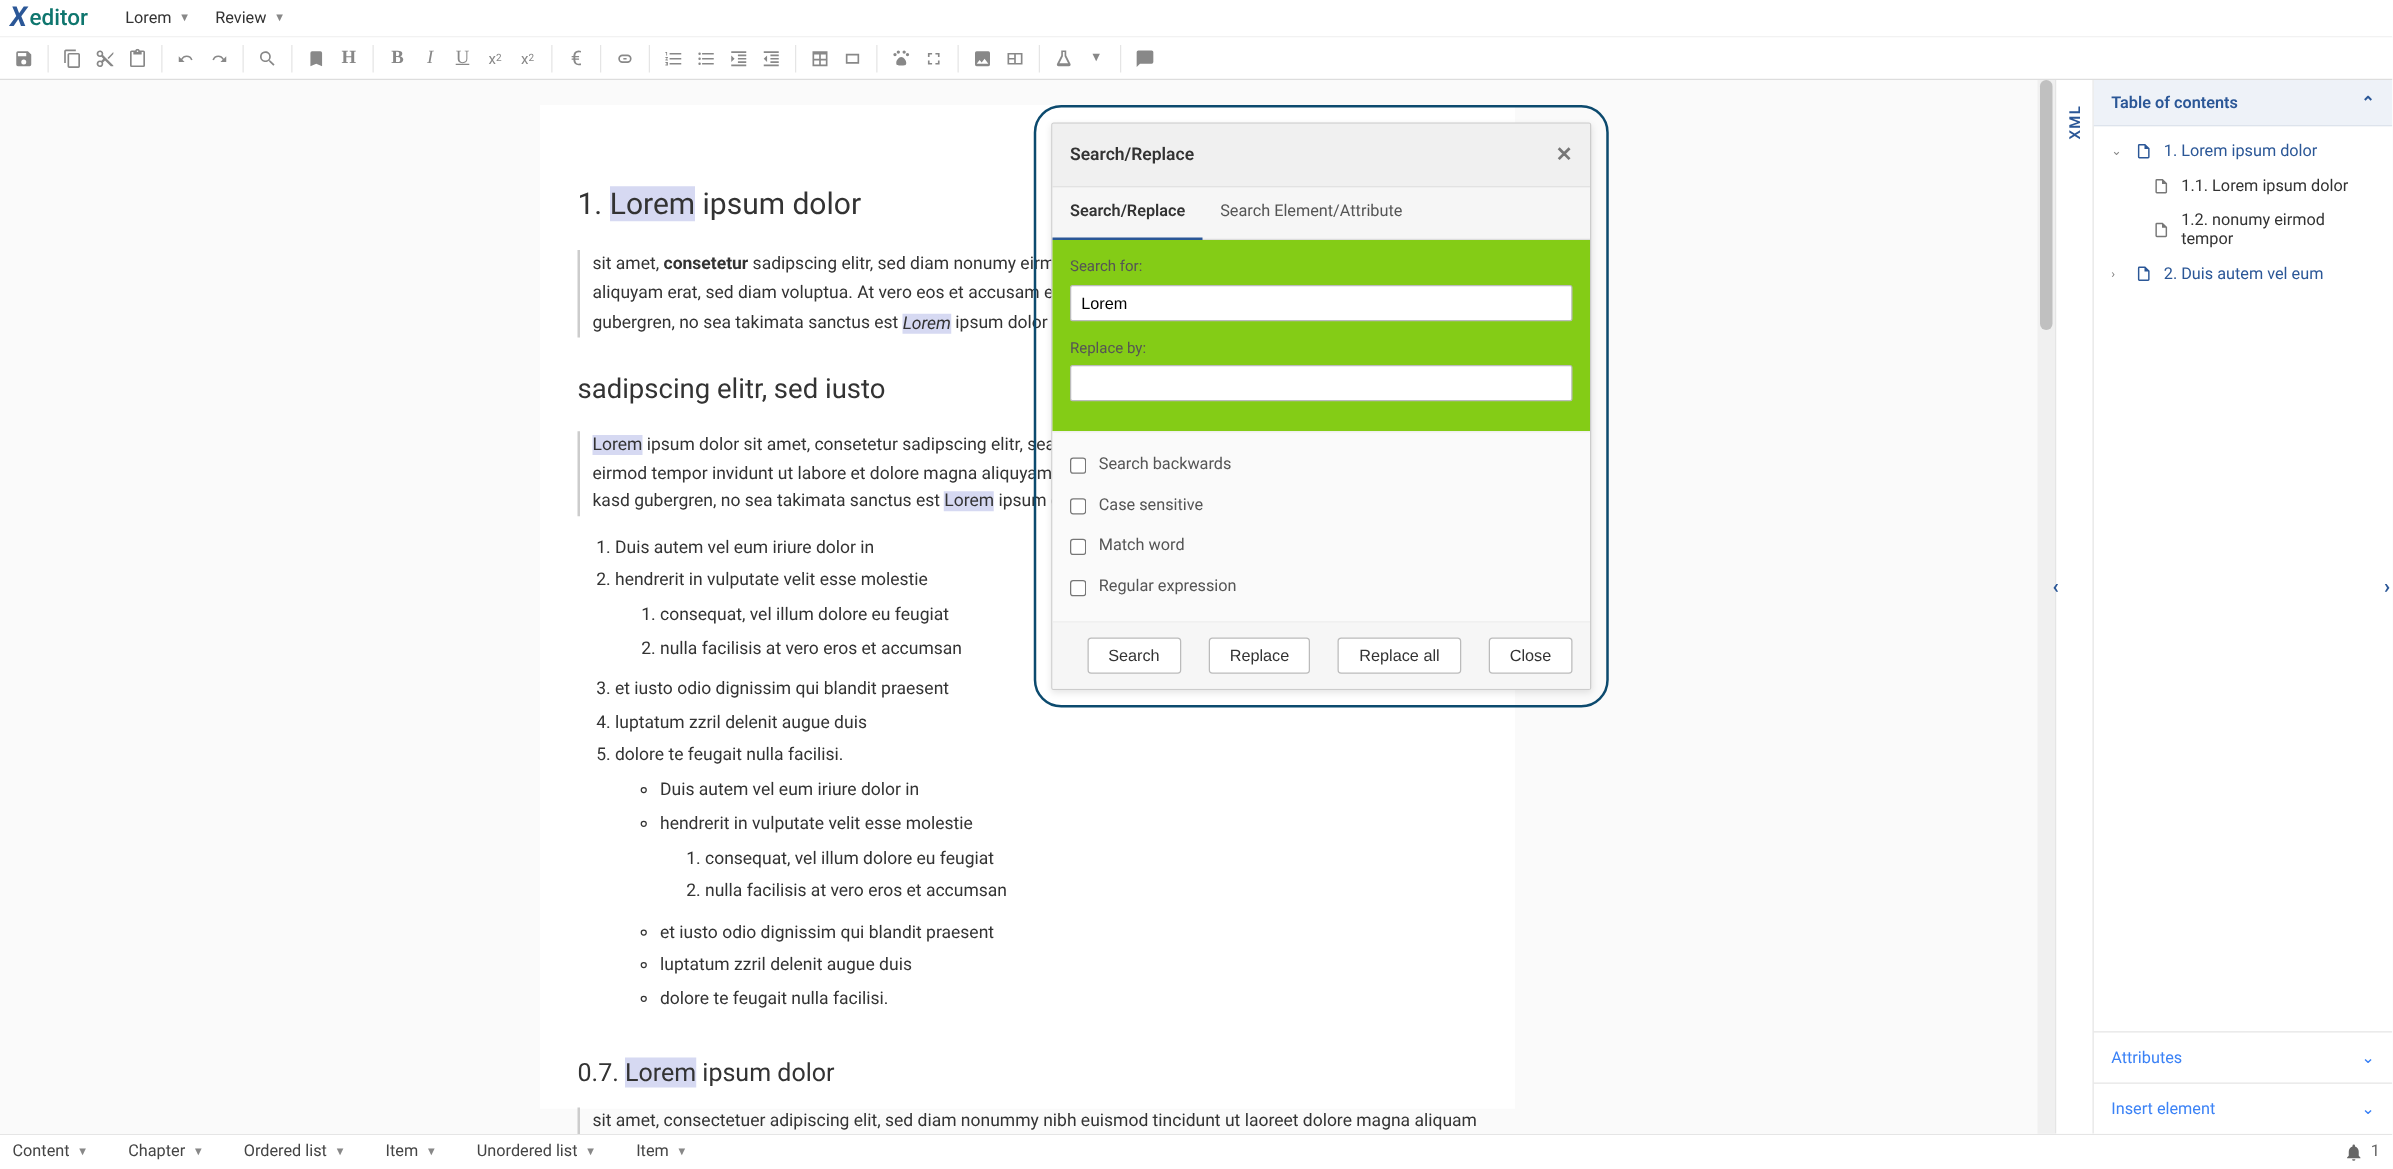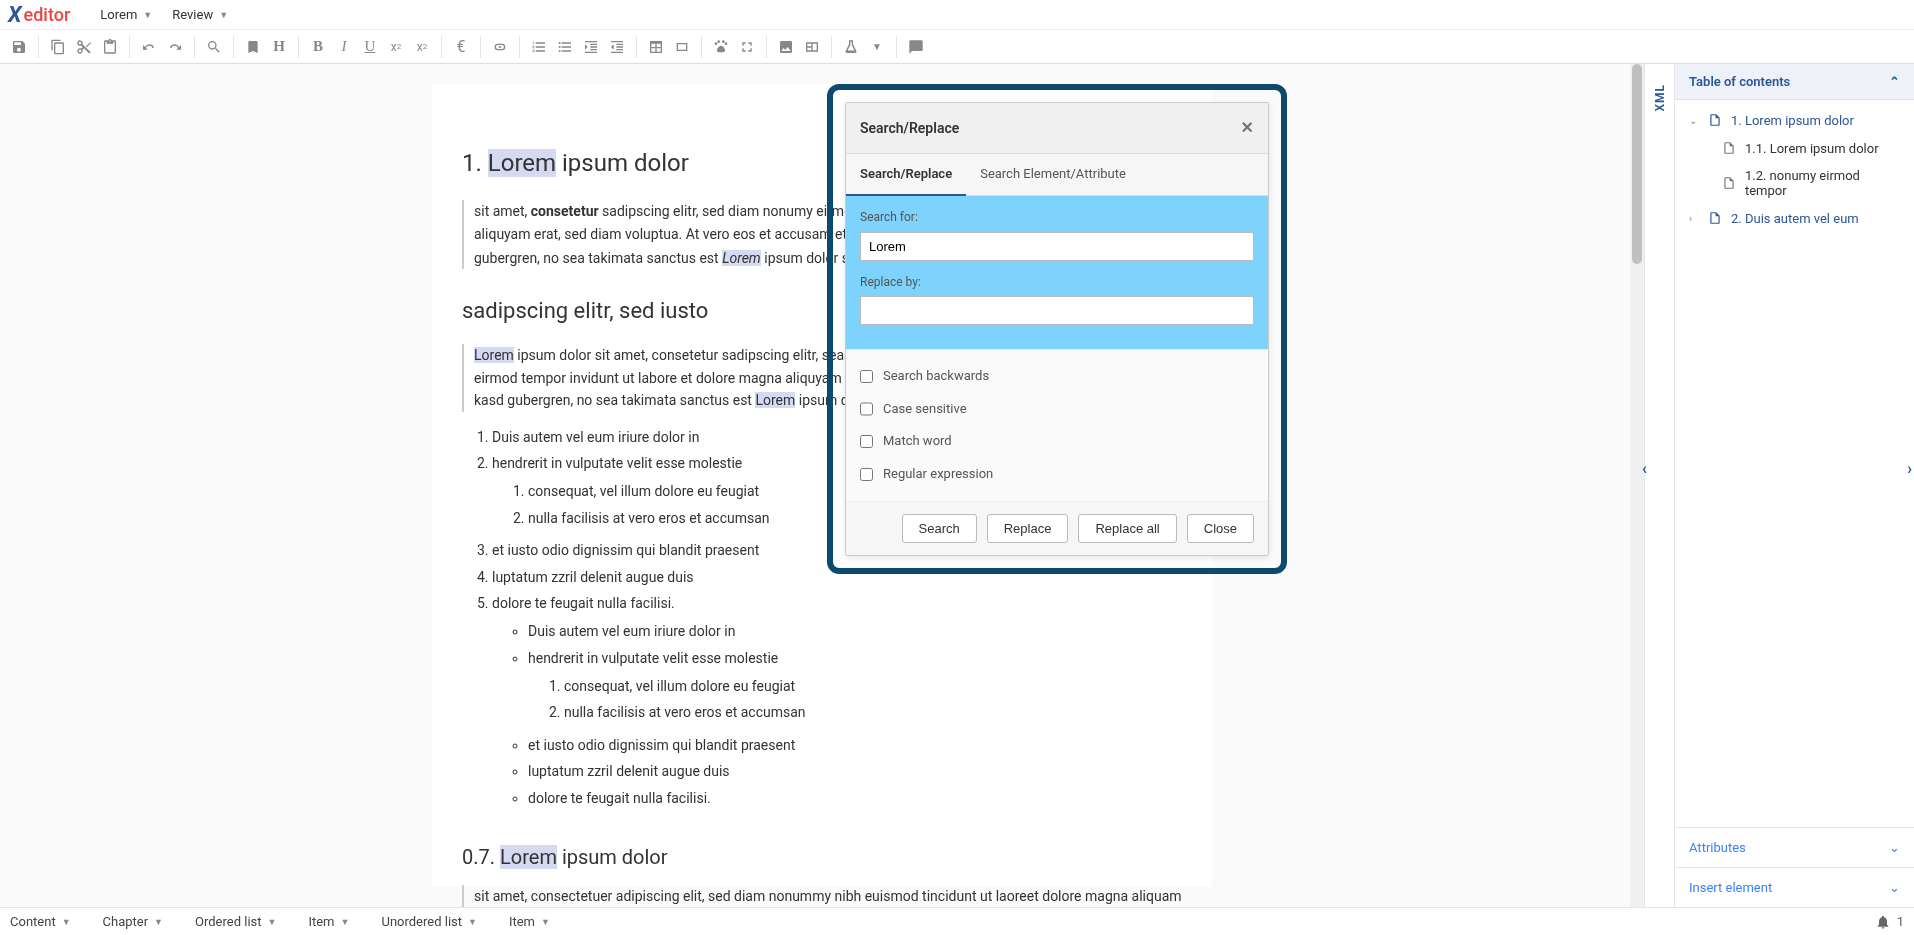--- a/index.html
+++ b/index.html
@@ -3,21 +3,21 @@
 <meta charset="utf-8">
 <style>
 * { box-sizing: border-box; margin: 0; padding: 0; }
 html, body { height: 100%; font-family: -apple-system, BlinkMacSystemFont, "Segoe UI", Roboto, Arial, sans-serif; font-size: 13px; color: #333; background: #fff; overflow: hidden; }
 .app { display: flex; flex-direction: column; height: 100vh; }
 
 
 .menubar { display: flex; align-items: center; height: 30px; border-bottom: 1px solid #eee; padding: 0 8px; flex-shrink: 0; }
 .logo { display: flex; align-items: center; padding-right: 20px; }
 .logo-mark { font-weight: bold; font-size: 22px; color: #2b5797; font-style: italic; margin-right: 2px; }
-.logo-text { font-weight: 500; font-size: 18px; color: #ef4444; }
+.logo-text { font-weight: 500; font-size: 18px; color: #0f766e; }
 .menu-item { padding: 0 10px; display: flex; align-items: center; color: #333; cursor: pointer; height: 100%; }
 .menu-item .caret { margin-left: 6px; font-size: 9px; color: #888; }
 
 
 .toolbar { display: flex; align-items: center; height: 34px; border-bottom: 1px solid #ddd; padding: 0 6px; flex-shrink: 0; background: #fff; }
 .toolbar .sep { width: 1px; background: #e5e5e5; height: 22px; margin: 0 6px; }
 .tbtn { width: 26px; height: 26px; display: flex; align-items: center; justify-content: center; color: #888; cursor: pointer; border-radius: 3px; font-size: 15px; }
 .tbtn svg { width: 16px; height: 16px; fill: #888; }
 
 
@@ -57,35 +57,35 @@
 .rpanel-outer { position: relative; display: flex; }
 
 
 .statusbar { height: 28px; border-top: 1px solid #e5e5e5; display: flex; align-items: center; padding: 0 10px; font-size: 13px; color: #444; flex-shrink: 0; justify-content: space-between; }
 .crumbs { display: flex; gap: 32px; }
 .crumb { display: flex; align-items: center; cursor: pointer; }
 .crumb .caret { margin-left: 6px; font-size: 9px; color: #888; }
 .status-right { display: flex; align-items: center; gap: 6px; color: #666; }
 
 
-.dialog-highlight { position: absolute; top: 0px; left: 395px; width: 460px; border: 6px solid #0c4a6e; border-radius: 12px; z-index: 50; padding: 12px; background: transparent; pointer-events: none; }
+.dialog-highlight { position: absolute; top: 0px; left: 395px; width: 460px; border: 2px solid #0c4a6e; border-radius: 22px; z-index: 50; padding: 12px; background: transparent; pointer-events: none; }
 .dialog { background: #f6f6f6; border: 1px solid #ccc; border-radius: 2px; pointer-events: auto; font-size: 13px; box-shadow: 0 2px 6px rgba(0,0,0,.1); }
 .dlg-title { padding: 12px 14px; font-weight: 600; font-size: 14px; border-bottom: 1px solid #ddd; display: flex; justify-content: space-between; align-items: center; background: #f0f0f0; }
 .dlg-title .x { color: #777; cursor: pointer; font-size: 16px; }
 .dlg-tabs { display: flex; border-bottom: 1px solid #ddd; background: #f6f6f6; }
 .dlg-tab { padding: 10px 14px; font-size: 13px; color: #555; cursor: pointer; }
 .dlg-tab.active { font-weight: 600; color: #333; border-bottom: 2px solid #2b5797; margin-bottom: -1px; }
-.dlg-body { padding: 12px 14px; background: #7dd3fc; }
+.dlg-body { padding: 12px 14px; background: #84cc16; }
 .frow { margin-bottom: 12px; }
 .frow label { display: block; font-size: 12px; color: #555; margin-bottom: 4px; }
 .frow input[type=text] { width: 100%; padding: 6px 8px; border: 1px solid #bbb; border-radius: 2px; font-size: 13px; }
 .dlg-opts { padding: 10px 14px; border-top: 1px solid #eee; background: #fafafa; }
 .chk { display: flex; padding: 6px 0; font-size: 13px; color: #555; }
 .chk input { margin-right: 10px; }
-.dlg-foot { padding: 12px 14px; display: flex; justify-content: flex-end; gap: 10px; border-top: 1px solid #eee; background: #f6f6f6; }
+.dlg-foot { padding: 12px 14px; display: flex; justify-content: flex-end; gap: 22px; border-top: 1px solid #eee; background: #f6f6f6; }
 .dbtn { padding: 6px 16px; border: 1px solid #bbb; background: #fff; border-radius: 3px; font-size: 13px; color: #333; cursor: pointer; }
 
 .nav-arrow { color: #2b5797; font-weight: bold; font-size: 16px; cursor: pointer; padding: 0 4px; }
 </style>
 </head>
 <body>
 
 <div class="app">
 
   <div class="menubar">

